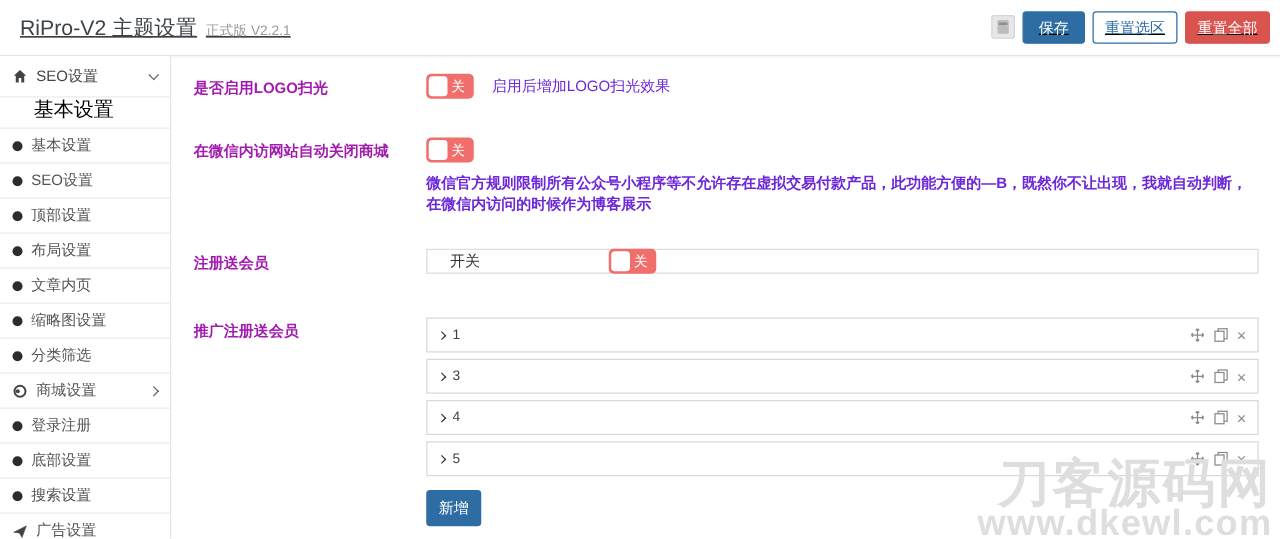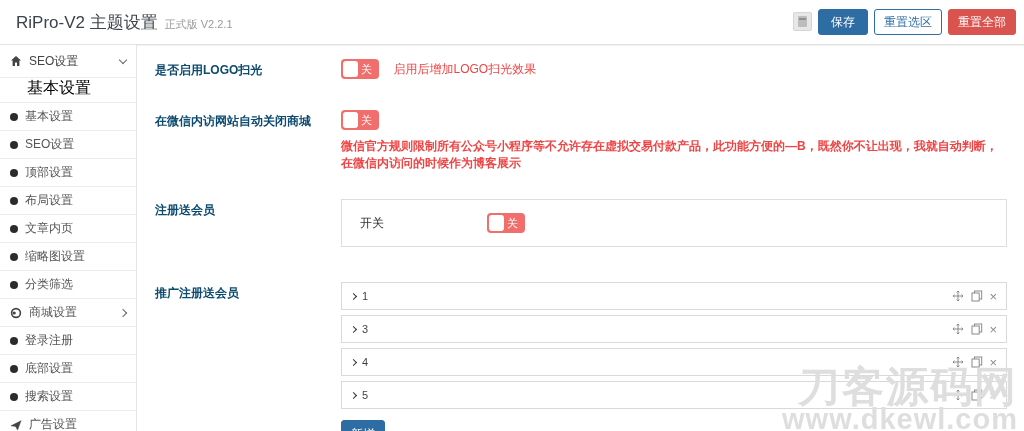--- a/index.html
+++ b/index.html
@@ -1,21 +1,21 @@
 <!DOCTYPE html>
 <html><head>
 <meta charset="utf-8">
 <style>
   * { margin:0; padding:0; box-sizing:border-box; }
   html,body { width:1024px; height:431px; overflow:hidden; background:#fff;
     font-family:"Liberation Sans","DejaVu Sans",sans-serif; }
 
   
   .header { height:45px; display:flex; align-items:center; justify-content:space-between;
-    padding:0 8px 0 16px; background:#fff; border-bottom:1px solid #e2e2e2; }
+    padding:0 8px 0 16px; background:#fff; border-bottom:1px solid #e2e2e2;text-decoration:underline; }
   .header-left { display:flex; align-items:baseline; }
   .app-title { font-size:17px; color:#3c434a; font-weight:500; }
   .app-version { font-size:11px; color:#9a9a9a; margin-left:7px; }
   .header-right { display:flex; align-items:center; gap:6px; }
   .mini-btn { width:19px; height:19px; background:#e7e7e7; border:1px solid #d5d5d5;
     border-radius:2px; display:flex; align-items:center; justify-content:center; cursor:pointer; }
   .mini-btn .pg { width:9px; height:11px; background:#bdbdbd; border-radius:1px; position:relative; }
   .mini-btn .pg:before { content:""; position:absolute; left:1px; top:2px; width:7px; height:2px; background:#8f8f8f; }
   .btn { font-size:12px; border-radius:3px; padding:5px 12px; cursor:pointer; border:1px solid transparent; line-height:1.2; }
   .btn-save { background:#2e6da4; border-color:#2e6da4; color:#fff;text-align:right; }
@@ -37,33 +37,33 @@
   .side-item .lbl { margin-left:7px; }
   .dot { width:8px; height:8px; border-radius:50%; background:#2c2c2c; flex:none; }
   .chev { display:inline-block; width:6px; height:6px; border-right:1.5px solid #666; border-bottom:1.5px solid #666; flex:none; }
   .chev.down { transform:rotate(45deg); margin-top:-3px; }
   .chev.right { transform:rotate(-45deg); }
   .icon12 { width:12px; height:12px; flex:none; display:inline-block; }
 
   
   .main { flex:1; position:relative; padding:13px 17px 0 18px; border-top:1px solid #f2f2f2; overflow:hidden; }
   .row { display:flex; }
-  .row-label { width:186px; flex:none; font-size:12px; font-weight:bold; color:#0c4a6e; padding-top:3px; }
+  .row-label { width:186px; flex:none; font-size:12px; font-weight:bold; color:#a21caf; padding-top:3px; }
   .row-control { flex:1; }
-  .desc { font-size:12px; color:#ef4444; }
+  .desc { font-size:12px; color:#6d28d9; }
   .desc-inline { margin-left:10px; vertical-align:middle; }
 
   
   .switch { display:inline-flex; align-items:center; width:38px; height:20px;
     background:#f06e6b; border-radius:4px; cursor:pointer; vertical-align:middle; }
   .switch .knob { width:15px; height:16px; background:#fff; border-radius:3px; margin-left:2px; flex:none; }
   .switch .state { color:#fff; font-size:11px; margin-left:3px; }
 
   
-  .panel { border:1px solid #ddd; background:#fff; height:48px; display:flex; align-items:center; padding:0 18px; }
+  .panel { border:1px solid #ddd; background:#fff; height:20px; display:flex; align-items:center; padding:0 18px; }
   .panel-label { font-size:12px; color:#333; width:127px; flex:none; }
 
   
   .acc-item { border:1px solid #d9d9d9; background:#fff; height:28px; margin-bottom:5px;
     display:flex; align-items:center; padding:0 9px; cursor:pointer; }
   .acc-item .chev { width:5px; height:5px; border-color:#333; }
   .acc-num { font-size:11px; color:#444; margin-left:6px; flex:1; }
   .acc-icons { display:flex; align-items:center; gap:6px; }
   .acc-icons .ic { width:13px; height:13px; display:inline-flex; align-items:center; justify-content:center; cursor:pointer; }
   .acc-x { font-size:13px; color:#8a8a8a; line-height:1; cursor:pointer; }

